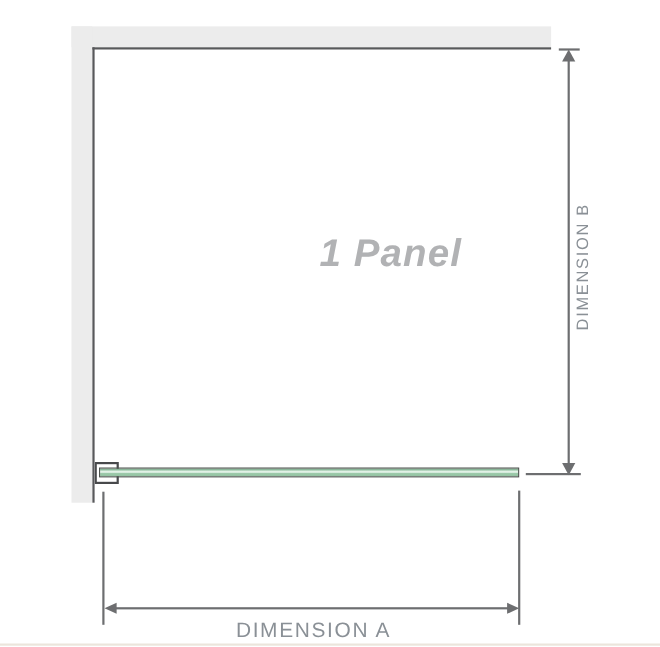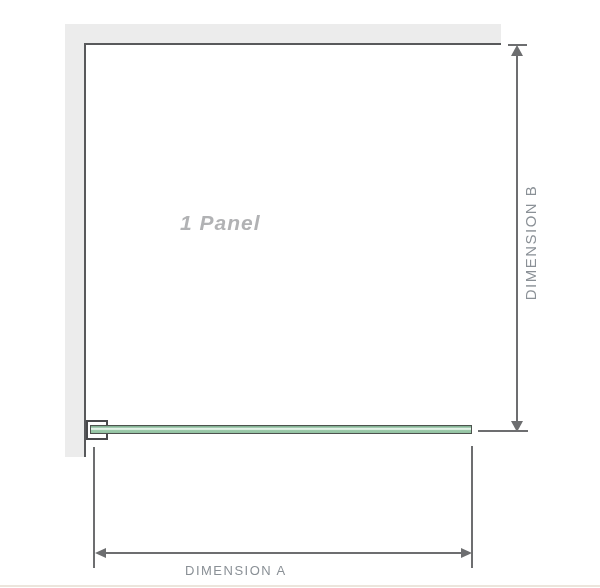--- a/index.html
+++ b/index.html
@@ -21,22 +21,22 @@
     font-family:"Liberation Sans", sans-serif;
   }
   .abs{position:absolute;}
   
   .wall-top{left:65px;top:24px;width:436px;height:19px;background:var(--wall-fill);}
   .wall-left{left:65px;top:24px;width:19px;height:433px;background:var(--wall-fill);}
   .wall-top-edge{left:84px;top:43px;width:417px;height:2px;background:var(--wall-edge);}
   .wall-left-edge{left:84px;top:43px;width:2px;height:414px;background:var(--wall-edge);}
   
   .panel-label{
-    left:180px;top:211px;width:240px;text-align:left;
-    font-size:21px;font-weight:bold;font-style:italic;color:var(--panel-text);
+    left:180px;top:211px;width:240px;text-align:right;
+    font-size:35px;font-weight:bold;font-style:italic;color:var(--panel-text);
     letter-spacing:1px;
   }
   
   .clamp{
     left:86px;top:420px;width:18px;height:16px;background:#ffffff;
     border:2px solid var(--clamp-outline);z-index:2;
   }
   .glass{
     left:90px;top:425px;width:380px;height:7px;z-index:3;
     border:1.5px solid var(--glass-outline);
@@ -64,22 +64,22 @@
   .ext-left{left:93px;top:447px;width:2px;height:121px;background:var(--dimension-line);}
   .ext-right{left:471px;top:446px;width:2px;height:122px;background:var(--dimension-line);}
   .dim-a-line{left:100px;top:552px;width:368px;height:2px;background:var(--dimension-line);}
   .arrow-left{left:95px;top:548px;width:0;height:0;
     border-top:5px solid transparent;border-bottom:5px solid transparent;
     border-right:11px solid var(--dimension-line);}
   .arrow-right{left:461px;top:548px;width:0;height:0;
     border-top:5px solid transparent;border-bottom:5px solid transparent;
     border-left:11px solid var(--dimension-line);}
   .dim-a-label{
-    left:185px;top:563px;width:200px;text-align:left;
-    font-size:13px;letter-spacing:1.5px;color:var(--dimension-text);white-space:nowrap;
+    left:185px;top:563px;width:200px;text-align:center;
+    font-size:19px;letter-spacing:1.5px;color:var(--dimension-text);white-space:nowrap;
   }
   
   .footer-line{left:0;top:585px;width:600px;height:2px;background:var(--footer-line);}
 </style>
 </head>
 <body>
 
 <div class="abs wall-top"></div>
 <div class="abs wall-left"></div>
 <div class="abs wall-top-edge"></div>

